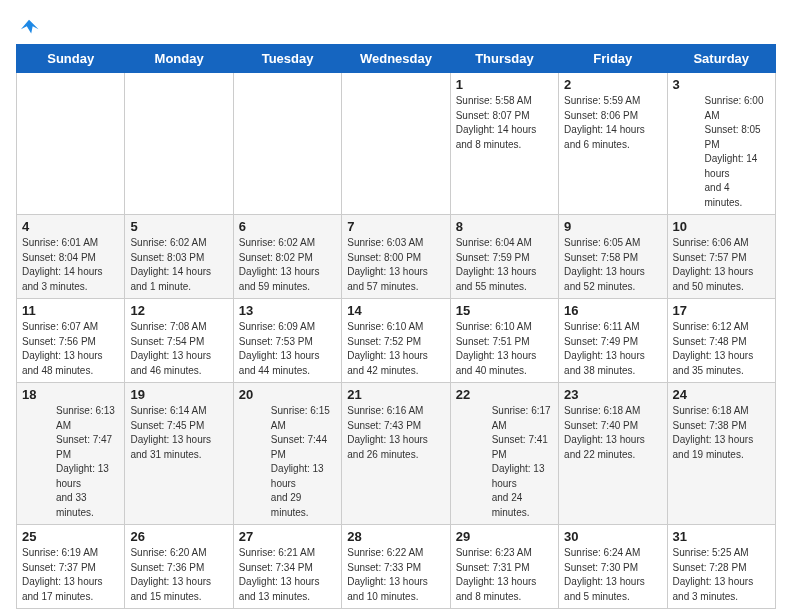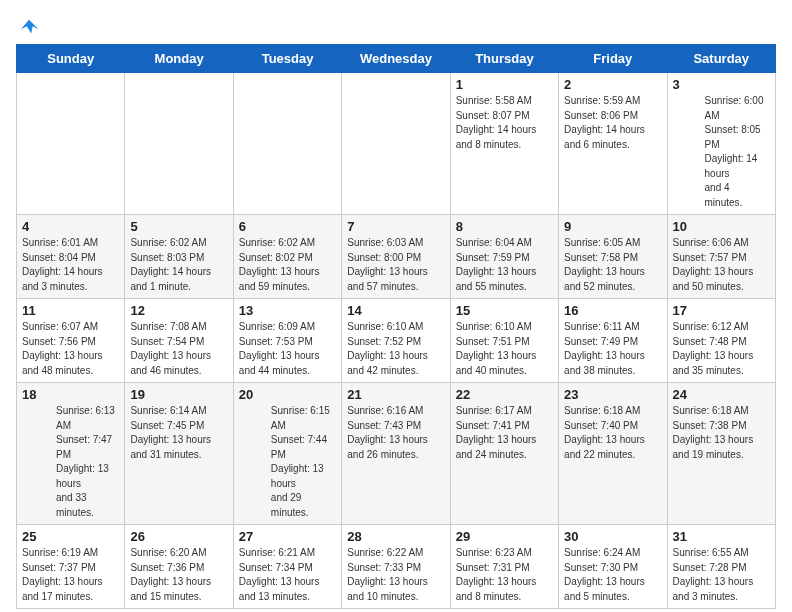--- a/index.html
+++ b/index.html
@@ -280,21 +280,21 @@
         </td>
         <td>
           <span class="day-num">21</span>
           <div class="day-info" style="white-space: pre-line;">Sunrise: 6:16 AM
 Sunset: 7:43 PM
 Daylight: 13 hours
 and 26 minutes.</div>
         </td>
         <td>
           <span class="day-num">22</span>
-          <div class="day-info" style="white-space: pre-line;">Sunrise: 6:17 AM
+          <div class="day-info" style="white-space: pre-line; margin-left: 36px;">Sunrise: 6:17 AM
 Sunset: 7:41 PM
 Daylight: 13 hours
 and 24 minutes.</div>
         </td>
         <td>
           <span class="day-num">23</span>
           <div class="day-info" style="white-space: pre-line;">Sunrise: 6:18 AM
 Sunset: 7:40 PM
 Daylight: 13 hours
 and 22 minutes.</div>
@@ -345,20 +345,20 @@
         </td>
         <td>
           <span class="day-num">30</span>
           <div class="day-info" style="white-space: pre-line;">Sunrise: 6:24 AM
 Sunset: 7:30 PM
 Daylight: 13 hours
 and 5 minutes.</div>
         </td>
         <td>
           <span class="day-num">31</span>
-          <div class="day-info" style="white-space: pre-line;">Sunrise: 6:55 AM
+          <div class="day-info" style="white-space: pre-line;">Sunrise: 5:25 AM
 Sunset: 7:28 PM
 Daylight: 13 hours
 and 3 minutes.</div>
         </td>
       </tr>
     </tbody>
 </table>
 
 </body></html>

